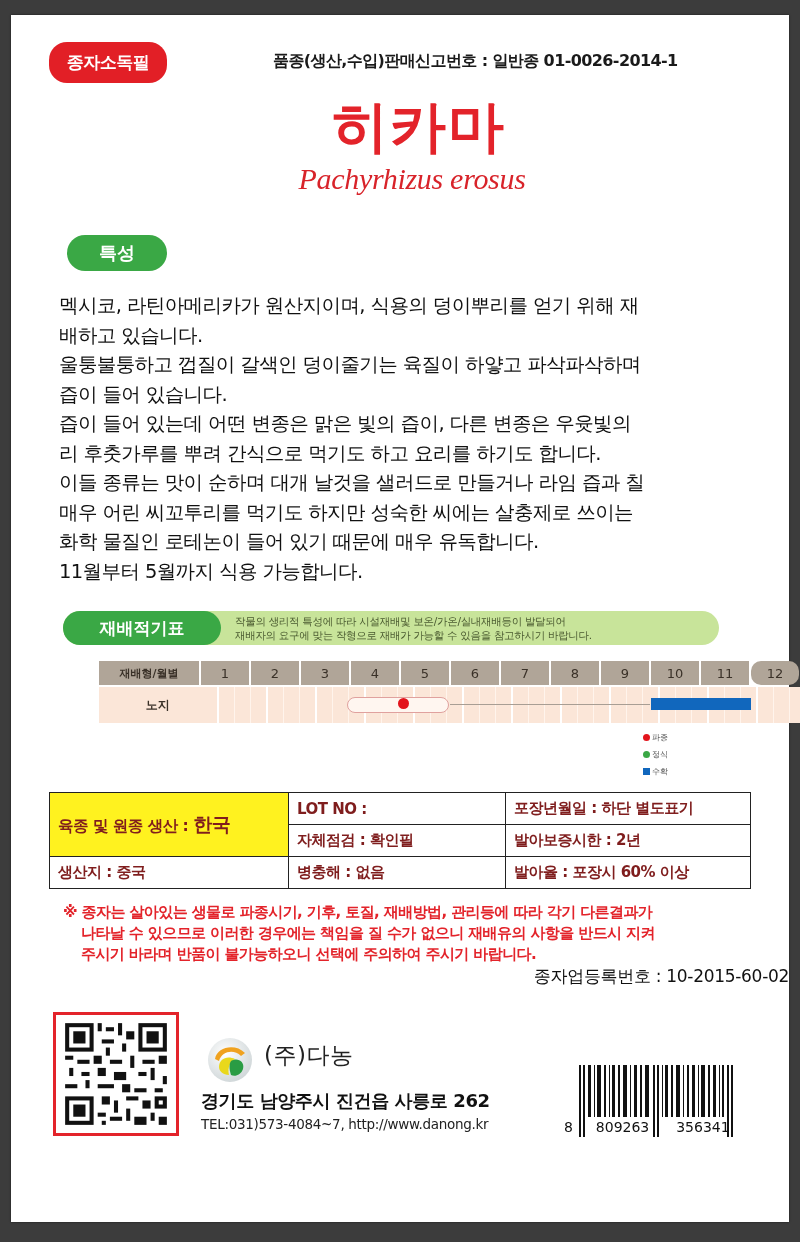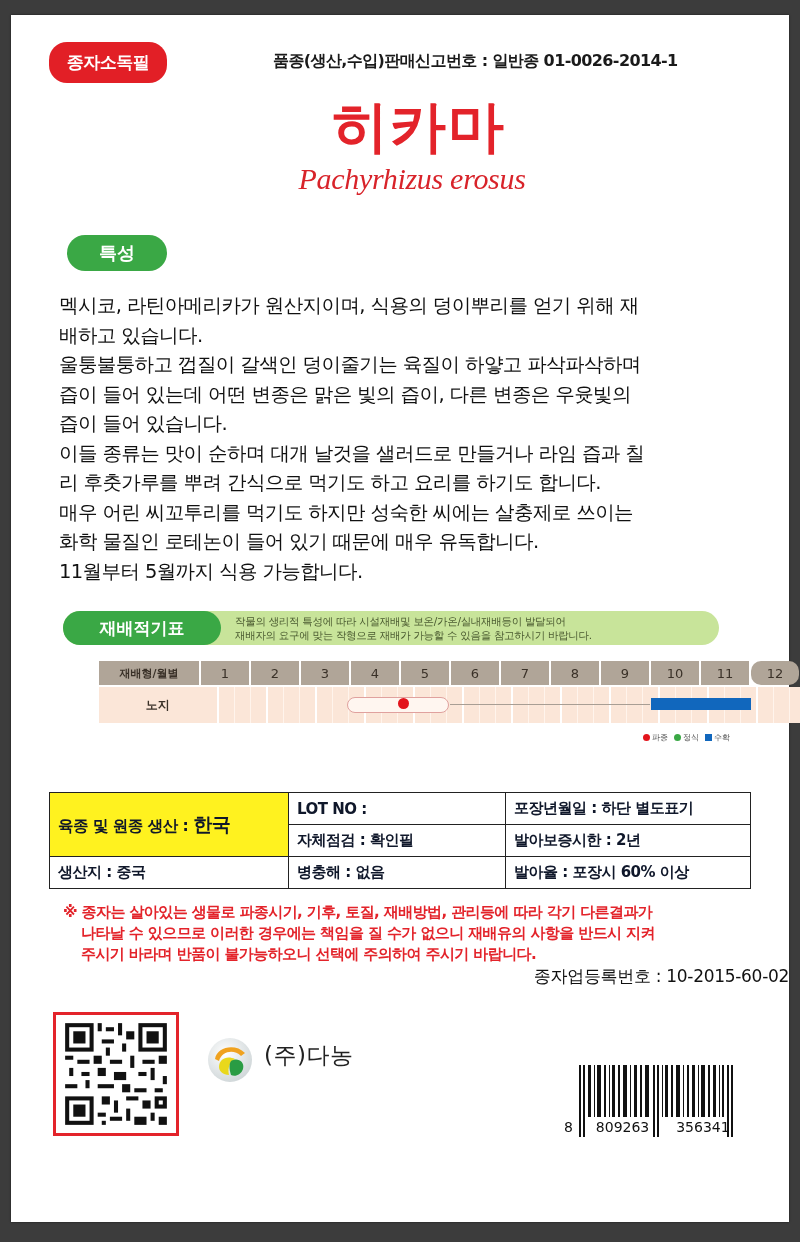--- a/index.html
+++ b/index.html
@@ -109,28 +109,28 @@
   .grow-line {
     position: absolute; left: 351px; top: 17px; width: 200px; height: 1px;
     background: #a89e94;
   }
   .harvest-bar {
     position: absolute; left: 552px; top: 11px; width: 100px; height: 12px;
     background: #1167bd;
   }
   .legend {
     left: 632px; top: 717px; display: flex; align-items: center; gap: 6px;
-    font-size: 8px; color: #555;
+    font-size: 8px; color: #555; flex-direction: column;
   }
   .legend .dot { width: 7px; height: 7px; border-radius: 50%; display:inline-block; margin-right: 2px; }
   .legend .sq { width: 7px; height: 7px; display:inline-block; margin-right: 2px; }
   .legend span.item { display: flex; align-items: center; }
   table.info { border-collapse: collapse; width: 702px; height: 96px; }
   table.info td {
-    border: 1.5px solid #222; font-size: 15px; color: #0f172a;
+    border: 1.5px solid #222; font-size: 15px; color: #7f1d1d;
     padding: 0 8px; letter-spacing: -0.5px; white-space: nowrap;
     font-weight: bold;
   }
   table.info td.yellow { background: #fff21f; font-size: 15.5px; }
   table.info td.yellow .big { font-size: 19px; }
 
   .warning {
     left: 52px; top: 887px; width: 700px;
     color: #e3232a; font-weight: bold; font-size: 15px; line-height: 21px;
     letter-spacing: -0.6px;
@@ -175,24 +175,24 @@
 
   <div class="abs title-ko">히카마</div>
   <div class="abs title-sci">Pachyrhizus erosus</div>
 
   <div class="abs pill-green">특성</div>
 
   <div class="abs desc">
     <div>멕시코, 라틴아메리카가 원산지이며, 식용의 덩이뿌리를 얻기 위해 재</div>
     <div>배하고 있습니다.</div>
     <div>울퉁불퉁하고 껍질이 갈색인 덩이줄기는 육질이 하얗고 파삭파삭하며</div>
+    <div>즙이 들어 있습니다.</div>
     <div>즙이 들어 있는데 어떤 변종은 맑은 빛의 즙이, 다른 변종은 우윳빛의</div>
-    <div>즙이 들어 있습니다.</div>
+    <div>리 후춧가루를 뿌려 간식으로 먹기도 하고 요리를 하기도 합니다.</div>
     <div>이들 종류는 맛이 순하며 대개 날것을 샐러드로 만들거나 라임 즙과 칠</div>
-    <div>리 후춧가루를 뿌려 간식으로 먹기도 하고 요리를 하기도 합니다.</div>
     <div>매우 어린 씨꼬투리를 먹기도 하지만 성숙한 씨에는 살충제로 쓰이는</div>
     <div>화학 물질인 로테논이 들어 있기 때문에 매우 유독합니다.</div>
     <div>11월부터 5월까지 식용 가능합니다.</div>
   </div>
 
   <div class="abs chart-banner"></div>
   <div class="abs chart-banner-pill">재배적기표</div>
   <div class="abs chart-banner-text">
     <div>작물의 생리적 특성에 따라 시설재배및 보온/가온/실내재배등이 발달되어</div>
     <div>재배자의 요구에 맞는 작형으로 재배가 가능할 수 있음을 참고하시기 바랍니다.</div>
@@ -345,20 +345,22 @@
           <stop offset="100%" stop-color="#cfd6d8"></stop>
         </radialGradient>
       </defs>
       <circle cx="23" cy="23" r="22" fill="url(#lg)"></circle>
       <path d="M8 22 C10 10, 28 6, 38 16 L34 19 C27 12, 15 14, 12 24 Z" fill="#f0a21f"></path>
       <path d="M12 30 C12 22, 20 18, 28 22 C24 24, 20 30, 22 38 C16 38, 12 34, 12 30 Z" fill="#e9d81c"></path>
       <path d="M24 24 C30 20, 38 24, 36 32 C34 38, 28 40, 24 38 C22 32, 22 27, 24 24 Z" fill="#2a9c44"></path>
     </svg>
   </div>
   <div class="abs company">(주)다농</div>
+  <div class="abs address">경기도 남양주시 진건읍 사릉로 262</div>
+  <div class="abs tel">TEL:031)573-4084~7, http://www.danong.kr</div>
 
   <div class="abs barcode">
     <svg width="185" height="75" viewBox="0 0 185 75">
       <g fill="#111">
         <rect x="12" y="0" width="2" height="72"></rect>
           <rect x="16" y="0" width="2" height="72"></rect>
         <rect x="21" y="0" width="3" height="52"></rect>
           <rect x="27" y="0" width="1" height="52"></rect>
           <rect x="30" y="0" width="4" height="52"></rect>
         <rect x="37" y="0" width="2" height="52"></rect>

